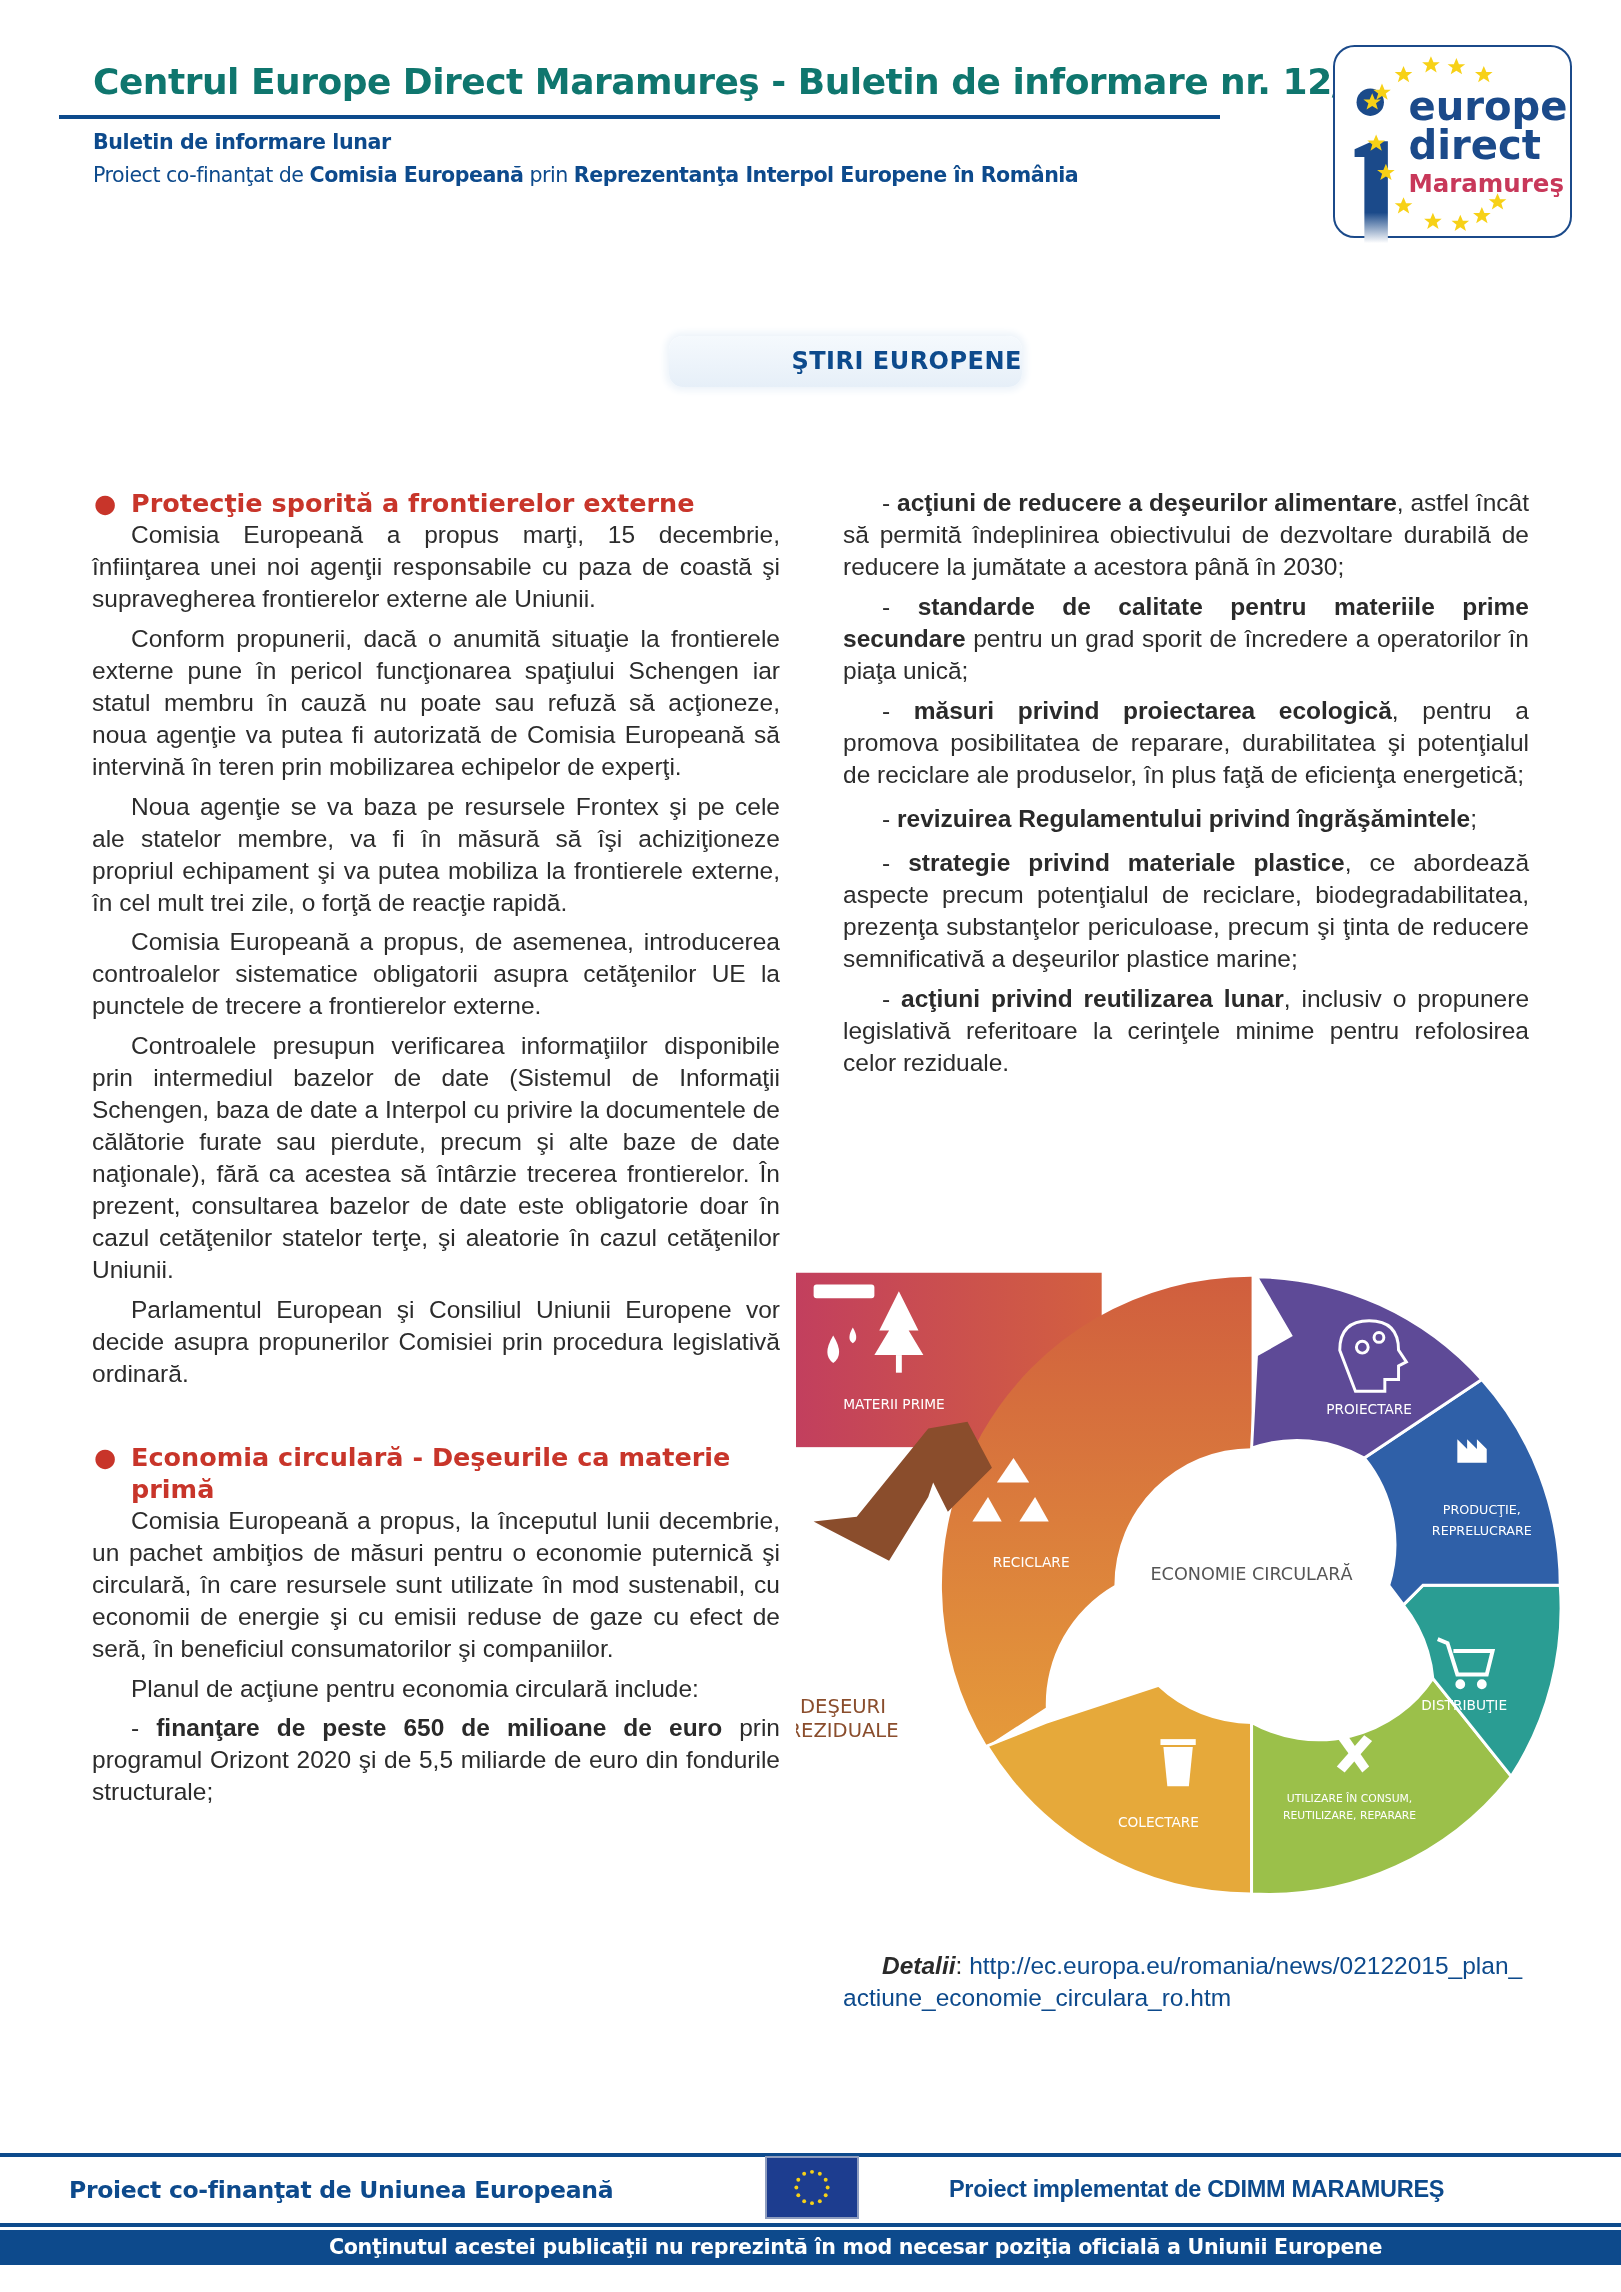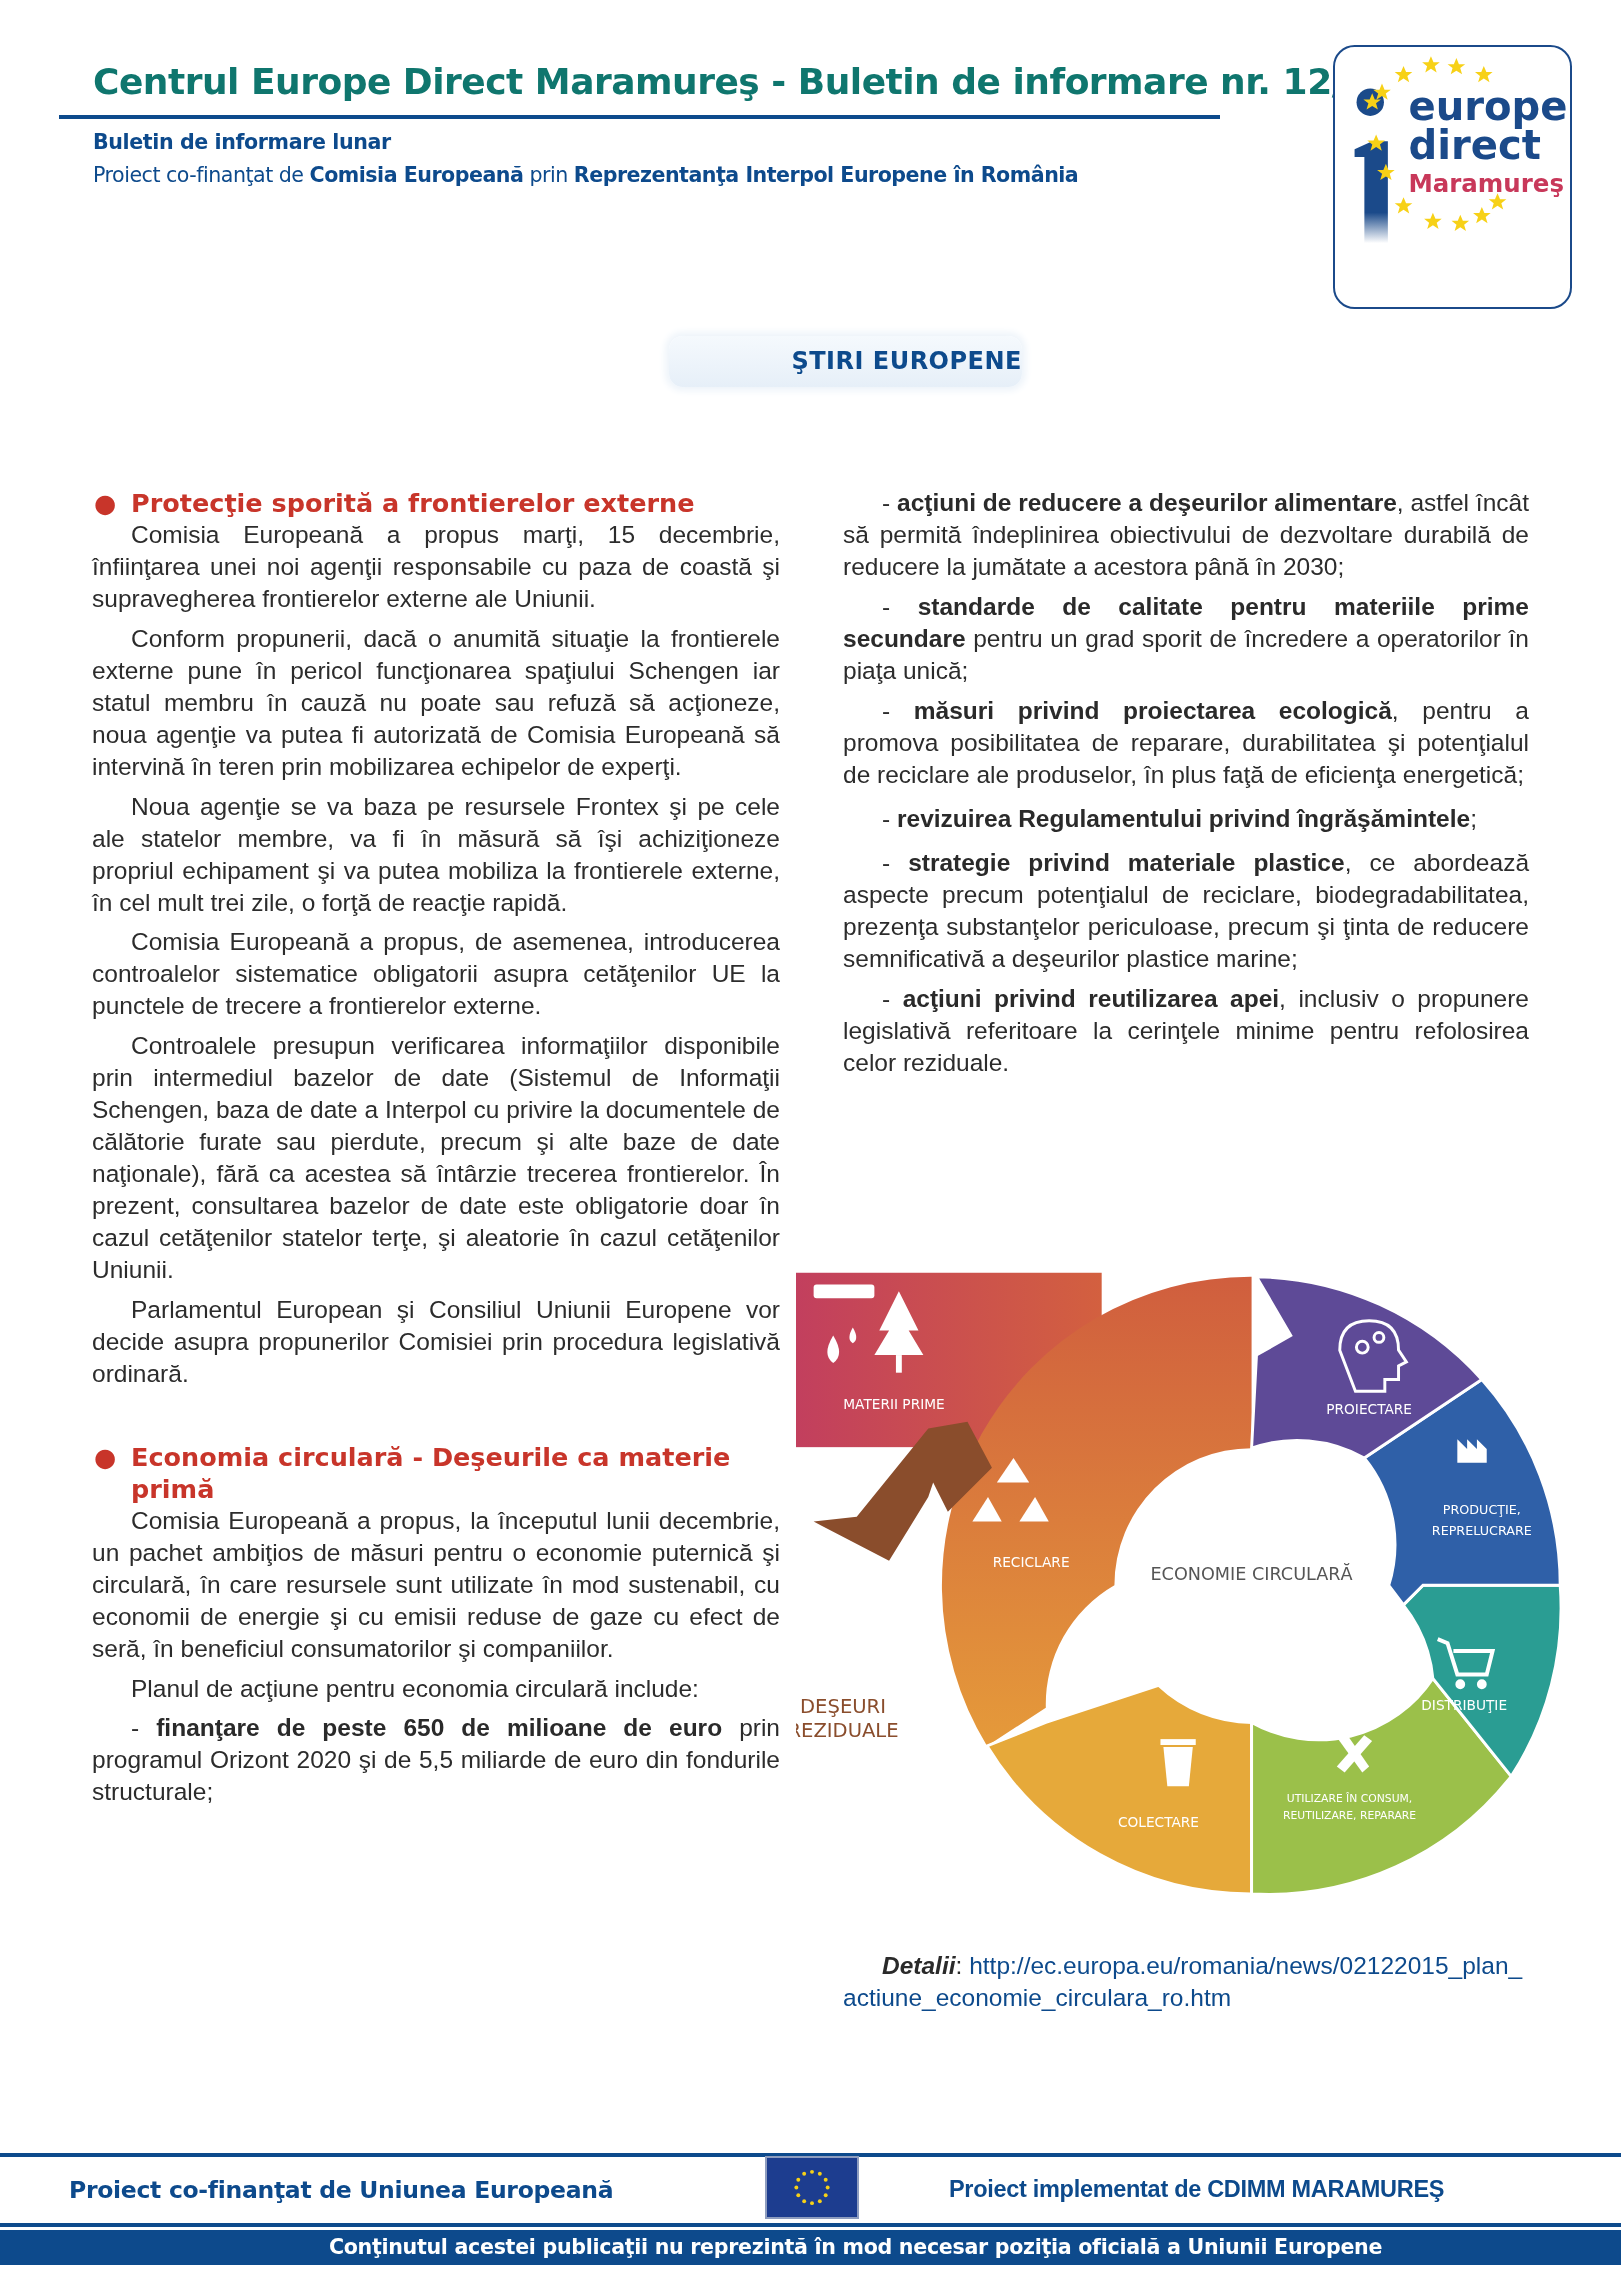--- a/index.html
+++ b/index.html
@@ -2,21 +2,21 @@
 <html><head>
 <meta charset="utf-8">
 <style>
   html, body { margin:0; padding:0; background:#fff; }
   body { width:1621px; height:2293px; position:relative; overflow:hidden; font-family:"Liberation Sans", sans-serif; color:#2a2a2a; }
   .hdr-title { position:absolute; left:93px; top:61px; font-family:"DejaVu Sans", sans-serif; font-weight:bold; font-size:36px; color:#0f766e; letter-spacing:-0.5px; white-space:nowrap; }
   .hdr-rule { position:absolute; left:59px; top:115px; width:1161px; height:3.9px; background:#0d4a8c; }
   .hdr-sub1 { position:absolute; left:93px; top:130px; font-family:"DejaVu Sans", sans-serif; font-weight:bold; font-size:20.6px; color:#0d4a8c; letter-spacing:-0.4px; }
   .hdr-sub2 { position:absolute; left:93px; top:163px; font-family:"DejaVu Sans", sans-serif; font-size:20.6px; color:#0d4a8c; letter-spacing:-0.5px; white-space:nowrap; }
   .hdr-sub2 b { font-weight:bold; }
-  .logo { position:absolute; left:1333px; top:45px; width:239px; height:264px; border:2.9px solid #1b4a8a; border-radius:21.6px; box-sizing:border-box; background:#fff; }
+  .logo { position:absolute; left:1333px; top:45px; width:239px; height:193px; border:2.9px solid #1b4a8a; border-radius:21.6px; box-sizing:border-box; background:#fff; }
   .logo svg { position:absolute; left:0; top:0; }
   .section-pill { position:absolute; left:669px; top:336px; width:353px; height:51px; border-radius:13.7px; background:linear-gradient(#f5f9fd,#e6eff8); box-shadow:0 0 7.8px 3.9px #eef4fa; text-align:right; line-height:51px; font-family:"DejaVu Sans", sans-serif; font-weight:bold; font-size:24px; color:#0d4a8c; letter-spacing:0.5px; }
   .col { position:absolute; font-family:"Liberation Sans", sans-serif; font-size:24.5px; line-height:32px; color:#2c2c2c; text-align:justify; }
   .col-left { left:92px; top:487px; width:688px; }
   .col-right { left:843px; top:487px; width:686px; }
   .col p { margin:0 0 7.8px 0; text-indent:39px; }
   .heading { font-family:"DejaVu Sans", sans-serif; font-weight:bold; font-size:25.5px; color:#c8352a; line-height:32px; padding-left:39px; position:relative; margin:0; text-align:left; }
   .heading .bullet { position:absolute; left:2px; top:0; color:#c8352a; }
   .col b { font-weight:bold; color:#2a2a2a; }
   .details { position:absolute; left:843px; top:1950px; width:686px; font-size:24.5px; line-height:32px; color:#0d4a8c; }
@@ -86,21 +86,21 @@
   <p>Planul de acţiune pentru economia circulară include:</p>
   <p><span>- </span><b>finanţare de peste 650 de milioane de euro</b><span> prin programul Orizont 2020 şi de 5,5 miliarde de euro din fondurile structurale;</span></p>
 </div>
 
 <div class="col col-right">
   <p><span>- </span><b>acţiuni de reducere a deşeurilor alimentare</b><span>, astfel încât să permită îndeplinirea obiectivului de dezvoltare durabilă de reducere la jumătate a acestora până în 2030;</span></p>
   <p><span>- </span><b>standarde de calitate pentru materiile prime secundare</b><span> pentru un grad sporit de încredere a operatorilor în piaţa unică;</span></p>
   <p><span>- </span><b>măsuri privind proiectarea ecologică</b><span>, pentru a promova posibilitatea de reparare, durabilitatea şi potenţialul de reciclare ale produselor, în plus faţă de eficienţa energetică;</span></p>
   <p style="line-height:41px"><span>- </span><b>revizuirea Regulamentului privind îngrăşămintele</b><span>;</span></p>
   <p><span>- </span><b>strategie privind materiale plastice</b><span>, ce abordează aspecte precum potenţialul de reciclare, biodegradabilitatea, prezenţa substanţelor periculoase, precum şi ţinta de reducere semnificativă a deşeurilor plastice marine;</span></p>
-  <p><span>- </span><b>acţiuni privind reutilizarea apei</b><span>, inclusiv o propunere legislativă referitoare la cerinţele minime pentru refolosirea celor reziduale.</span></p>
+  <p><span>- </span><b>acţiuni privind reutilizarea lunar</b><span>, inclusiv o propunere legislativă referitoare la cerinţele minime pentru refolosirea celor reziduale.</span></p>
 </div>
 
 <div class="diagram">
   <svg width="774" height="637" viewBox="0 0 790 650">
     <defs>
       <linearGradient id="mp" x1="0" y1="0" x2="1" y2="0">
           <stop offset="0" stop-color="#c23f5e"></stop>
           <stop offset="1" stop-color="#d3603f"></stop>
         </linearGradient>
       <linearGradient id="rc" x1="0" y1="0" x2="0" y2="1">

